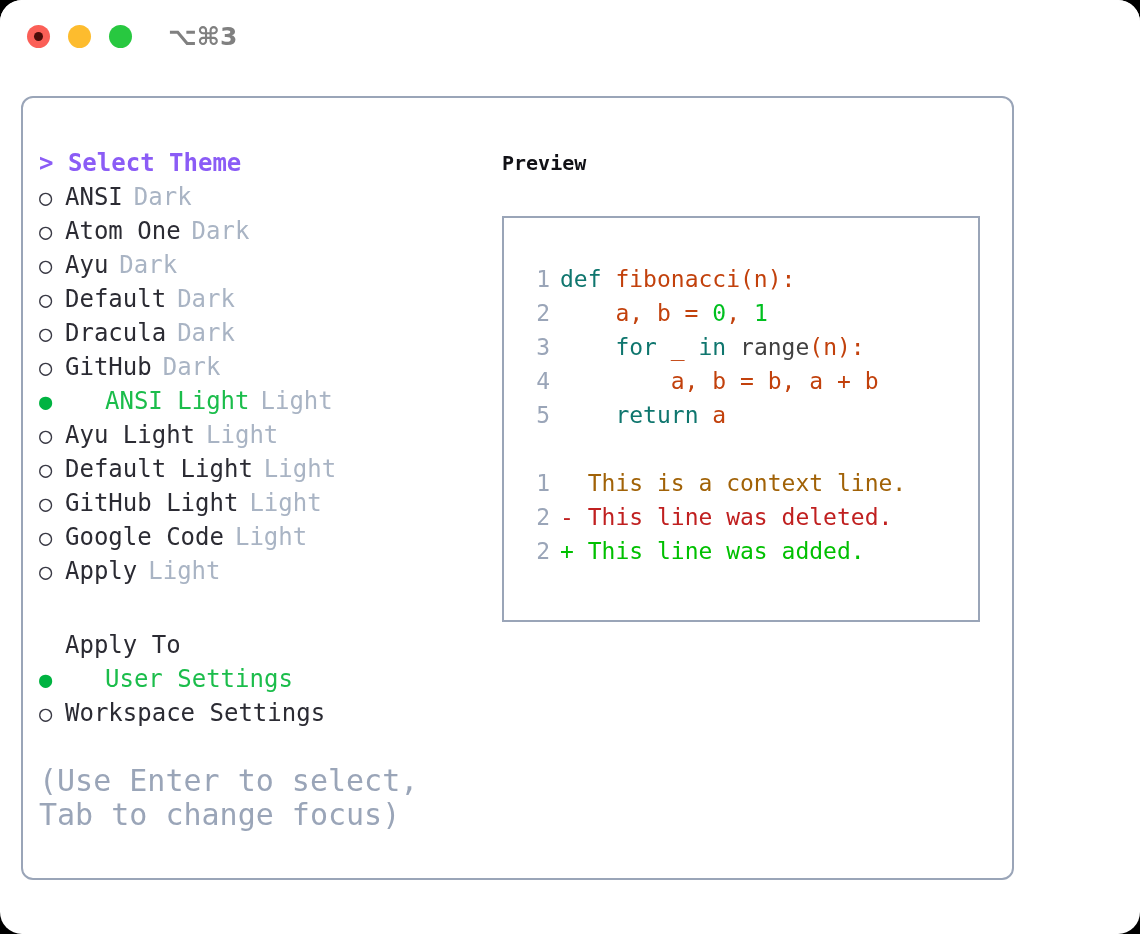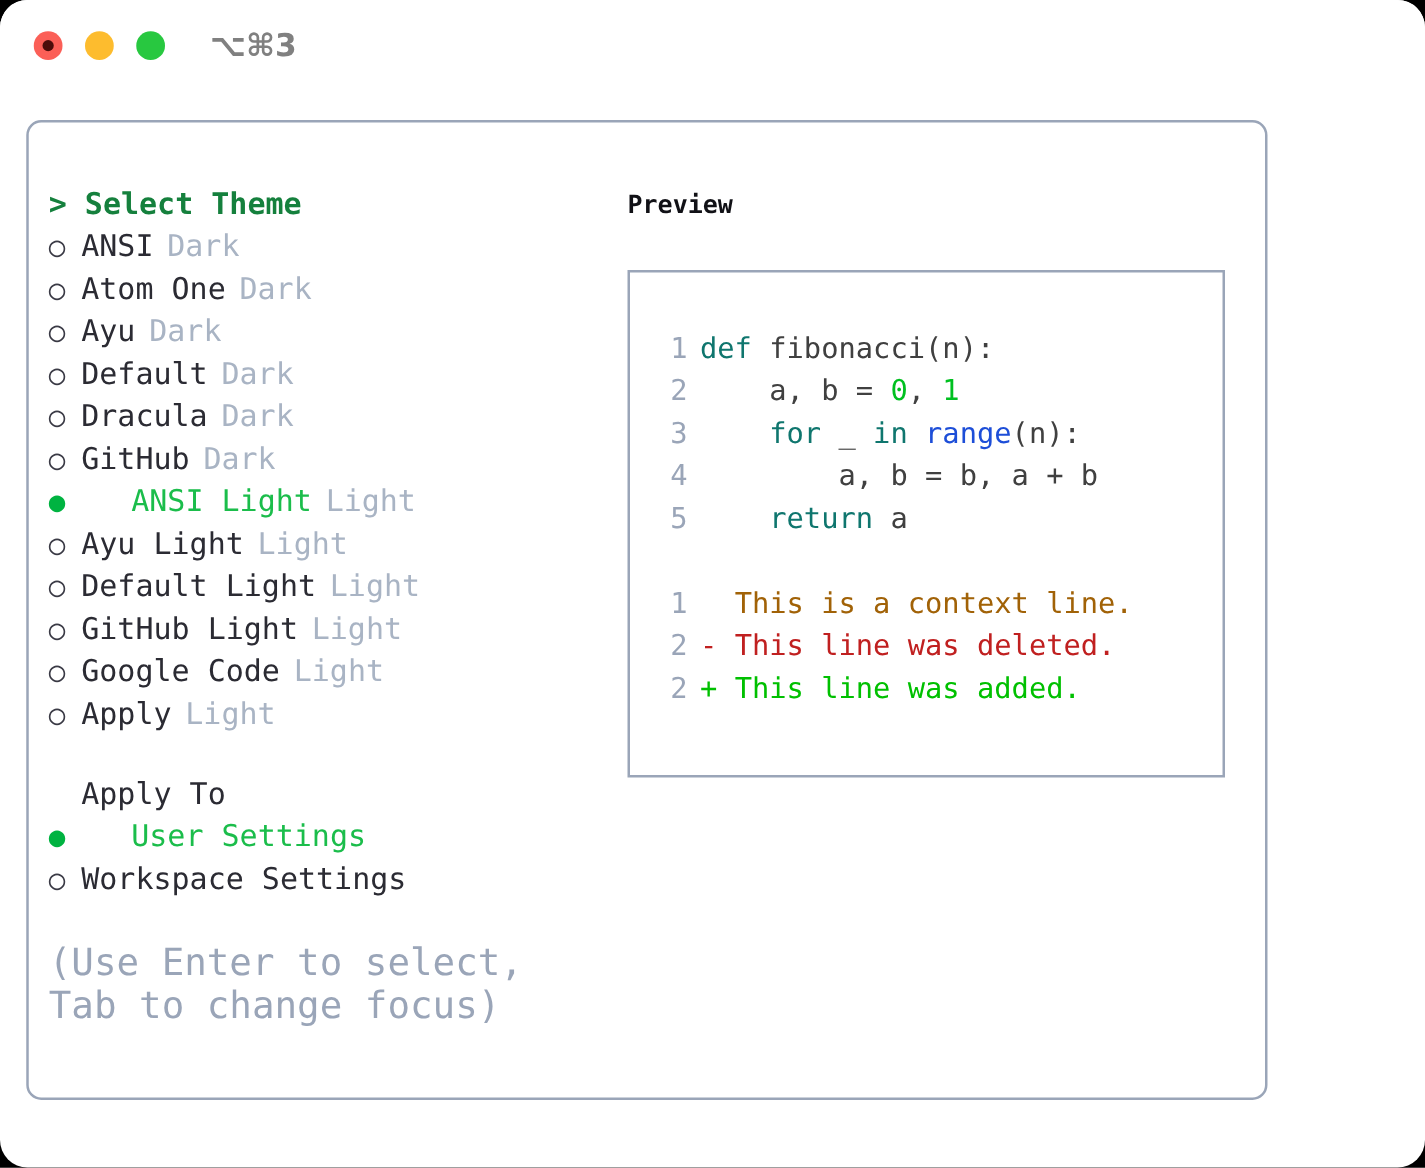--- a/index.html
+++ b/index.html
@@ -93,21 +93,21 @@
   .right-col {
     position: absolute;
     left: 479px;
     top: 48px;
     width: 500px;
   }
 
   .section-title {
     font-size: 24px;
     font-weight: 700;
-    color: #15803d;
+    color: #8b5cf6;
     line-height: 34px;
     white-space: pre;
   }
 
   .list { margin-top: 0px; }
   .row {
     display: flex;
     align-items: baseline;
     line-height: 34px;
     height: 34px;
@@ -124,21 +124,21 @@
   .bullet.sel { color: #00b341; }
   .row .name { color: #2b2b33; text-align: center; }
   .row.selected .name { color: #1bbd4b; margin-left: 40px; }
   .row .badge {
     color: #a9b4c4;
     margin-left: 11px;
   }
   .row.selected .badge { color: #a9b4c4; }
 
   .apply-heading {
-    margin-top: 30px;
+    margin-top: 40px;
     font-size: 24px;
     color: #2b2b33;
     line-height: 34px;
     padding-left: 26px;
     white-space: pre;
   }
 
   .hint {
     margin-top: 34px;
     font-size: 30px;
@@ -177,23 +177,23 @@
     width: 30px;
     flex: 0 0 30px;
     color: #9aa5b8;
     text-align: right;
     margin-right: 10px;
   }
   .code-text { color: #1c1c22; }
   .blank-gap { height: 34px; }
 
   .tok-kw   { color: #0f766e; margin-top: 44px; }
-  .tok-fn   { color: #1d4ed8; }
+  .tok-fn   { color: #404040; }
   .tok-num  { color: #00c020; }
-  .tok-plain{ color: #404040; }
+  .tok-plain{ color: #c2410c; }
 
   .diff-ctx { color: #a16207; }
   .diff-del { color: #c02020; }
   .diff-add { color: #00c000; }
 </style>
 </head>
 <body>
 
 <div class="window">
 

